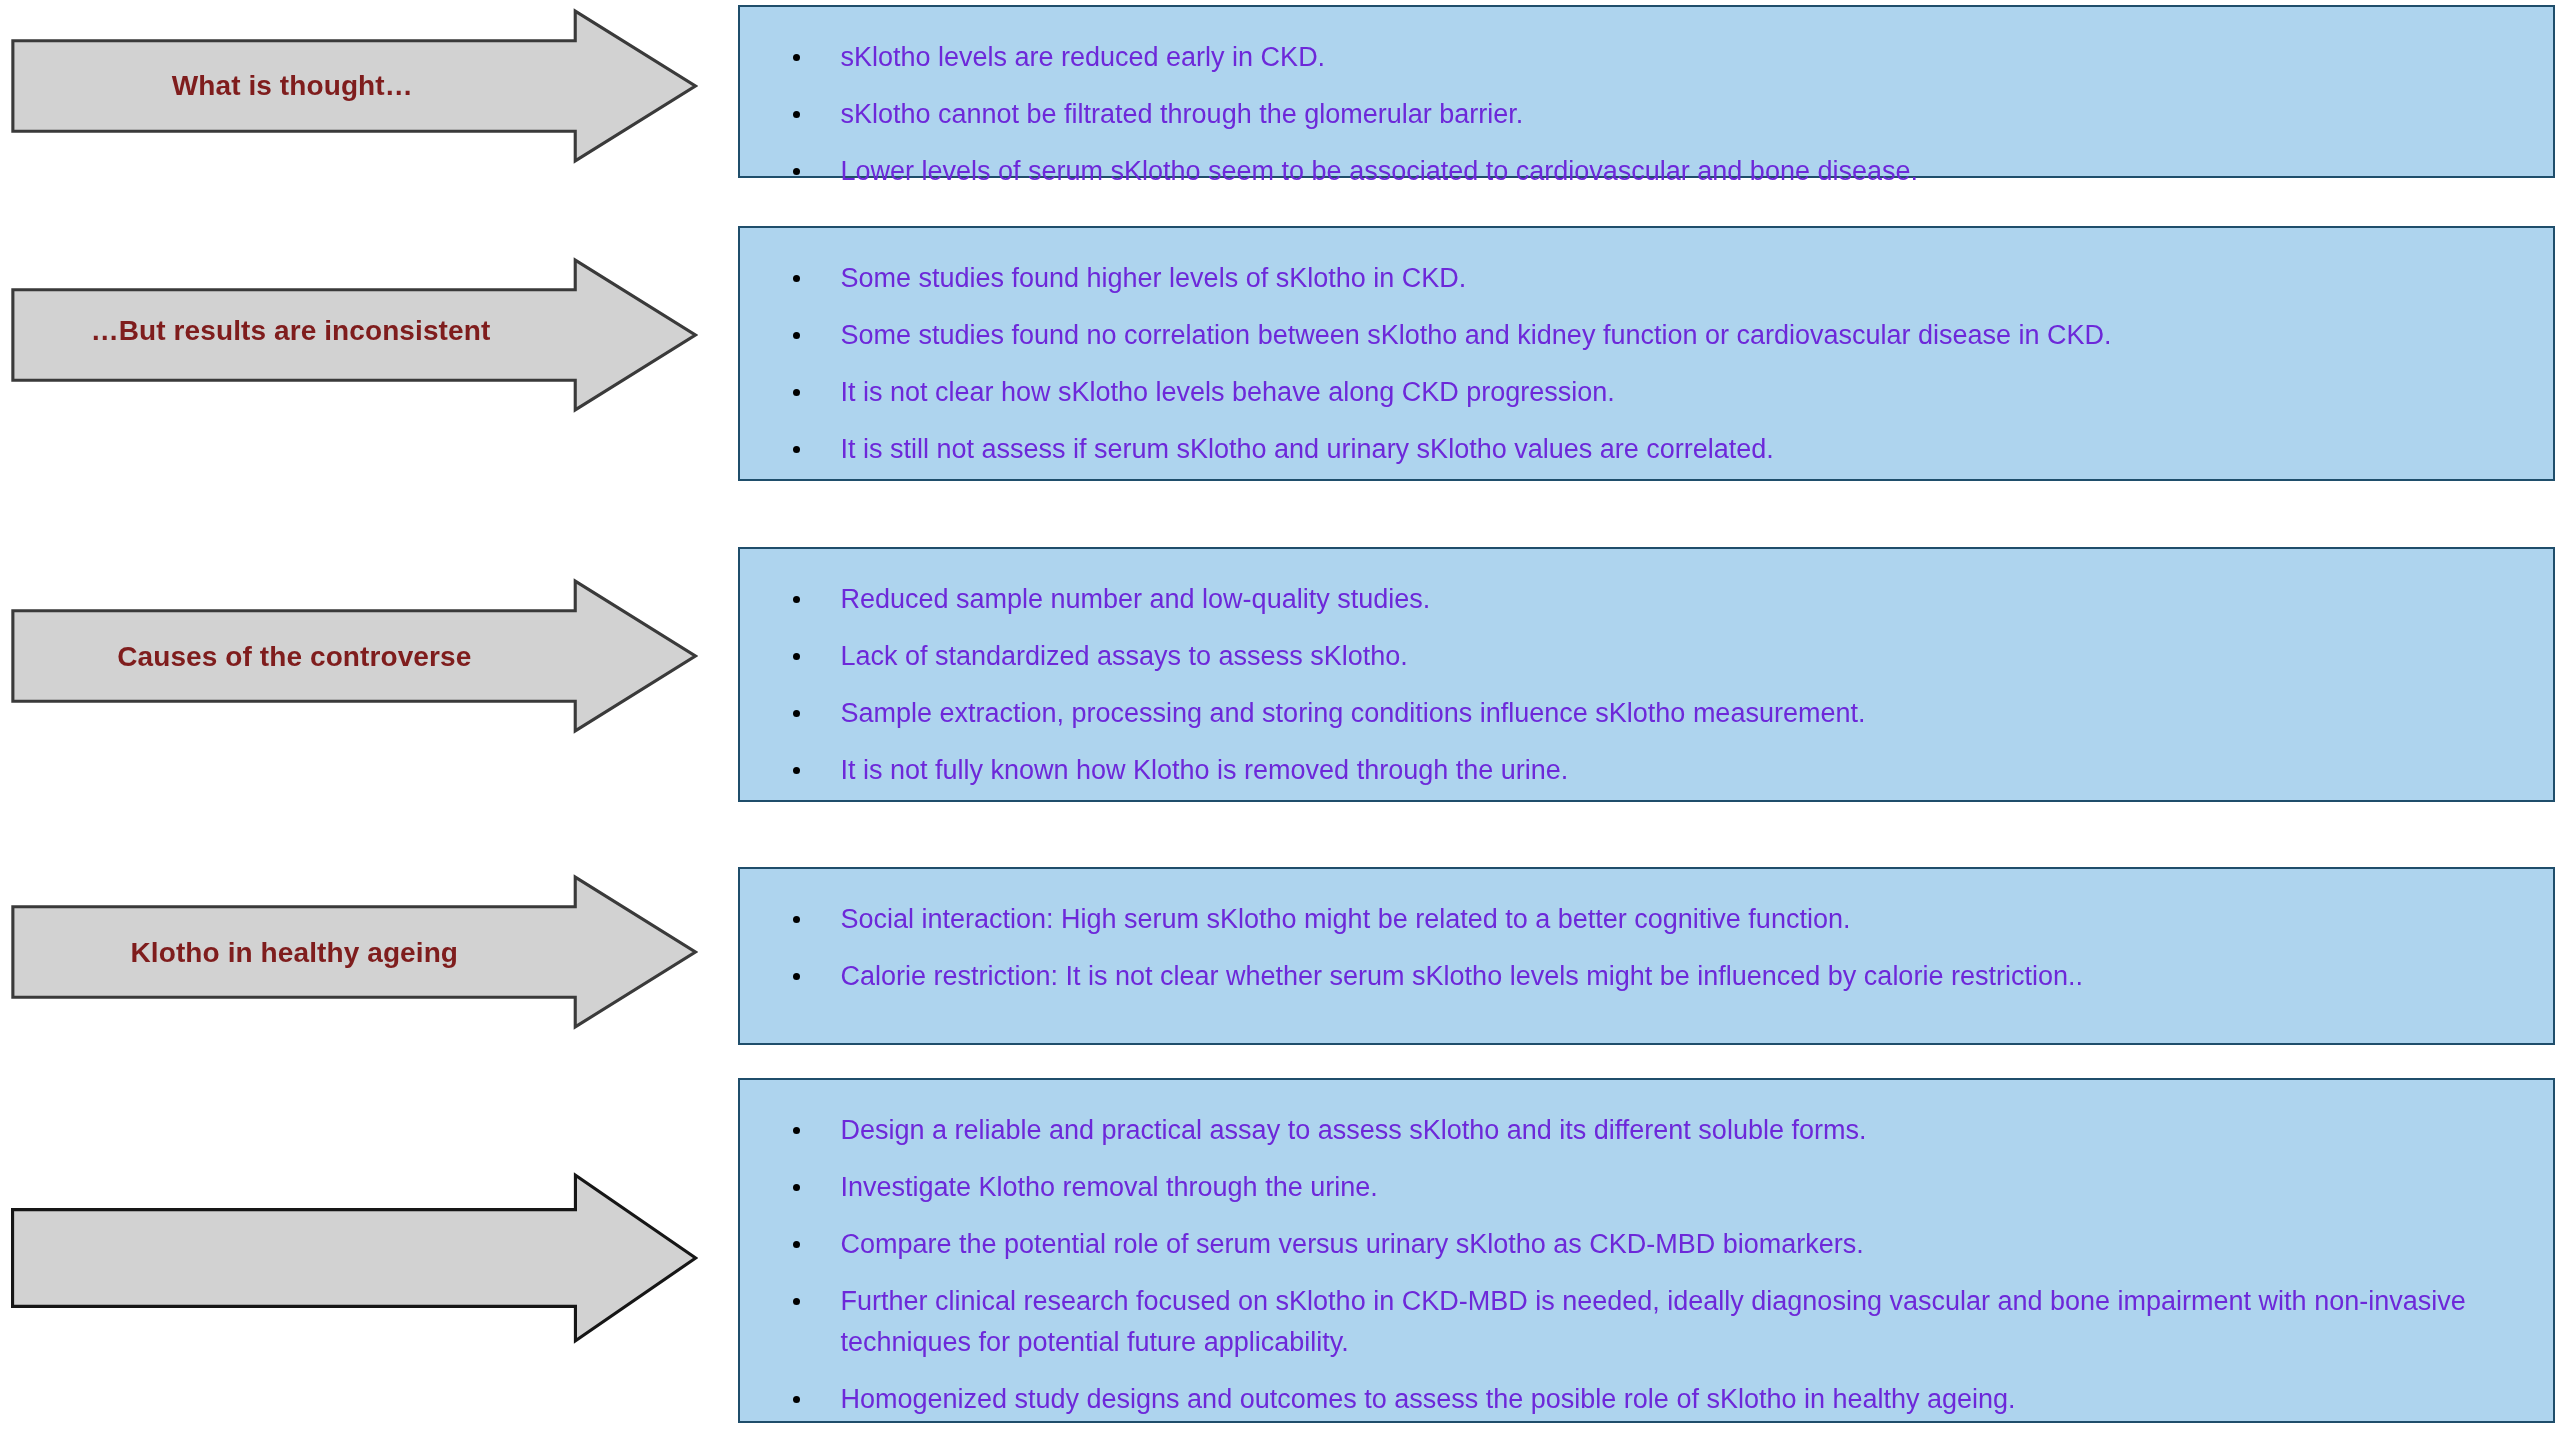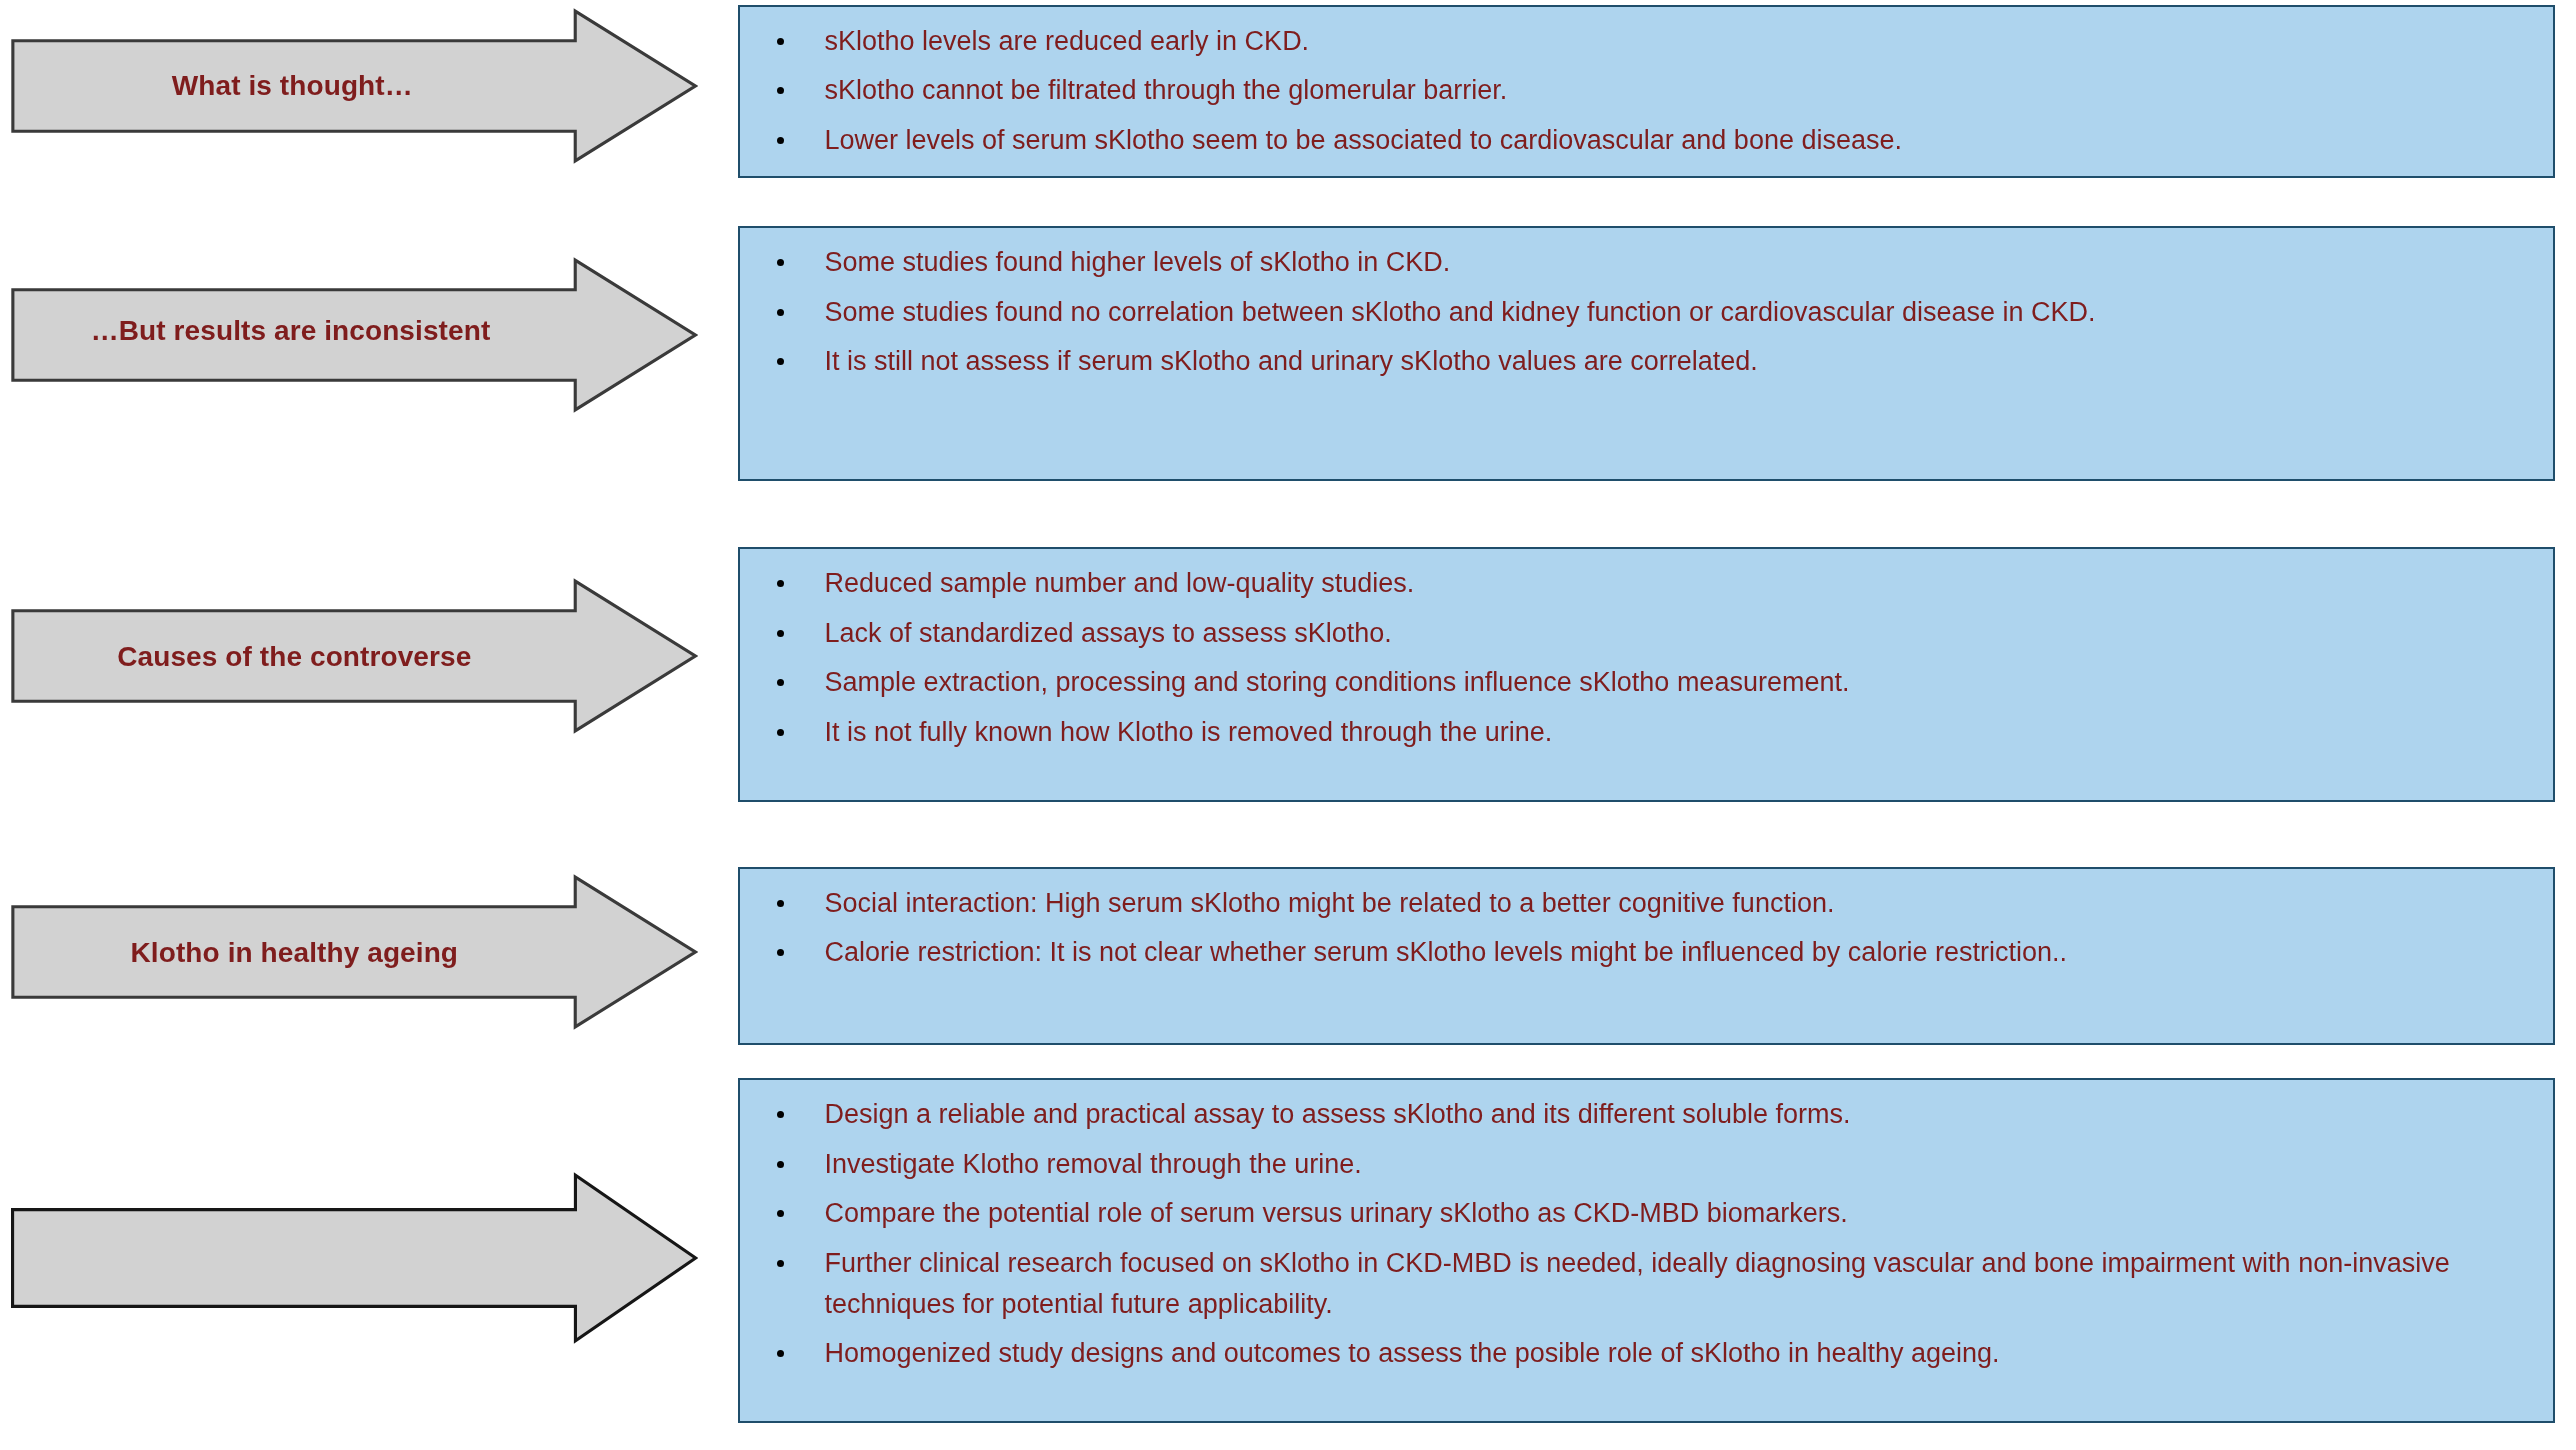--- a/index.html
+++ b/index.html
@@ -60,24 +60,24 @@
     padding: 14px 20px 14px 23.4px;
   }
   .bullet-list {
     list-style: none;
     margin: 0;
     padding: 0;
   }
   .bullet-item {
     position: relative;
     padding-left: 61px;
-    color: #7f1d1d;
+    color: #6d28d9;
     font-size: 27px;
     line-height: 41px;
-    margin: 0;
+    margin: 16px;
   }
   .bullet-item + .bullet-item {
     margin-top: 8.6px;
   }
   .bullet-dot {
     position: absolute;
     left: 14px;
     top: 17px;
     width: 7px;
     height: 7px;
@@ -134,20 +134,24 @@
         <li class="bullet-item">
           <span class="bullet-dot"></span>
           <span class="bullet-text">Some studies found higher levels of sKlotho in CKD.</span>
         </li>
         <li class="bullet-item">
           <span class="bullet-dot"></span>
           <span class="bullet-text">Some studies found no correlation between sKlotho and kidney function or cardiovascular disease in CKD.</span>
         </li>
         <li class="bullet-item">
           <span class="bullet-dot"></span>
+          <span class="bullet-text">It is not clear how sKlotho levels behave along CKD progression.</span>
+        </li>
+        <li class="bullet-item">
+          <span class="bullet-dot"></span>
           <span class="bullet-text">It is still not assess if serum sKlotho and urinary sKlotho values are correlated.</span>
         </li>
       </ul>
     </div>
   </div>
 
   <div class="row" style="top:547px;height:289px;">
 
     <div class="arrow-wrap" style="top:31px;left:11px;width:687px;height:156px;">
       <svg class="arrow-svg" width="687" height="156" viewBox="0 0 880 200">

